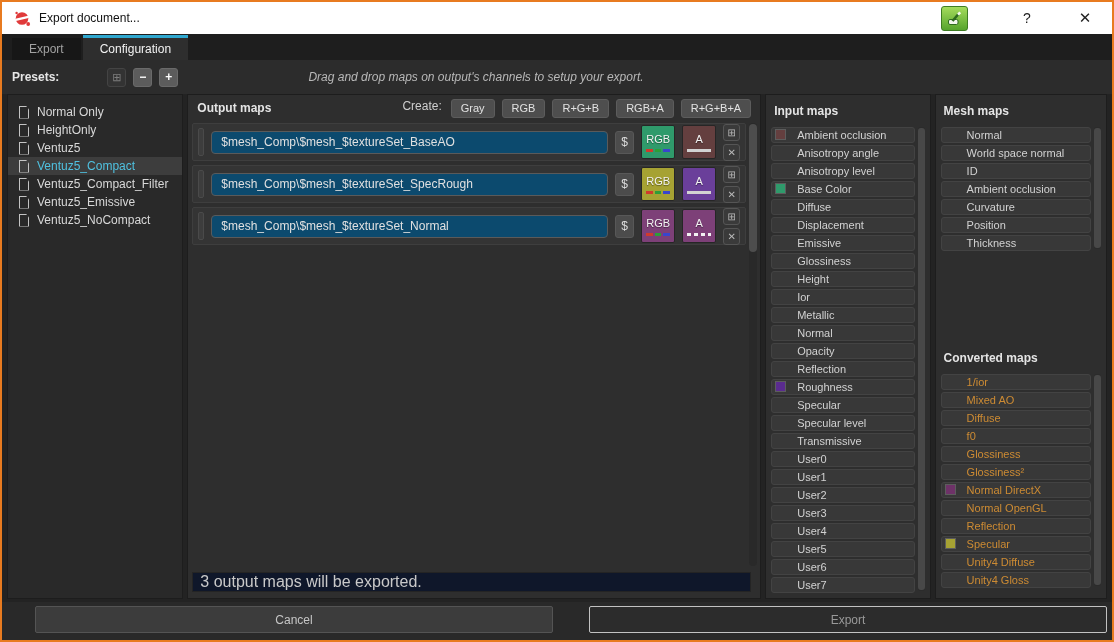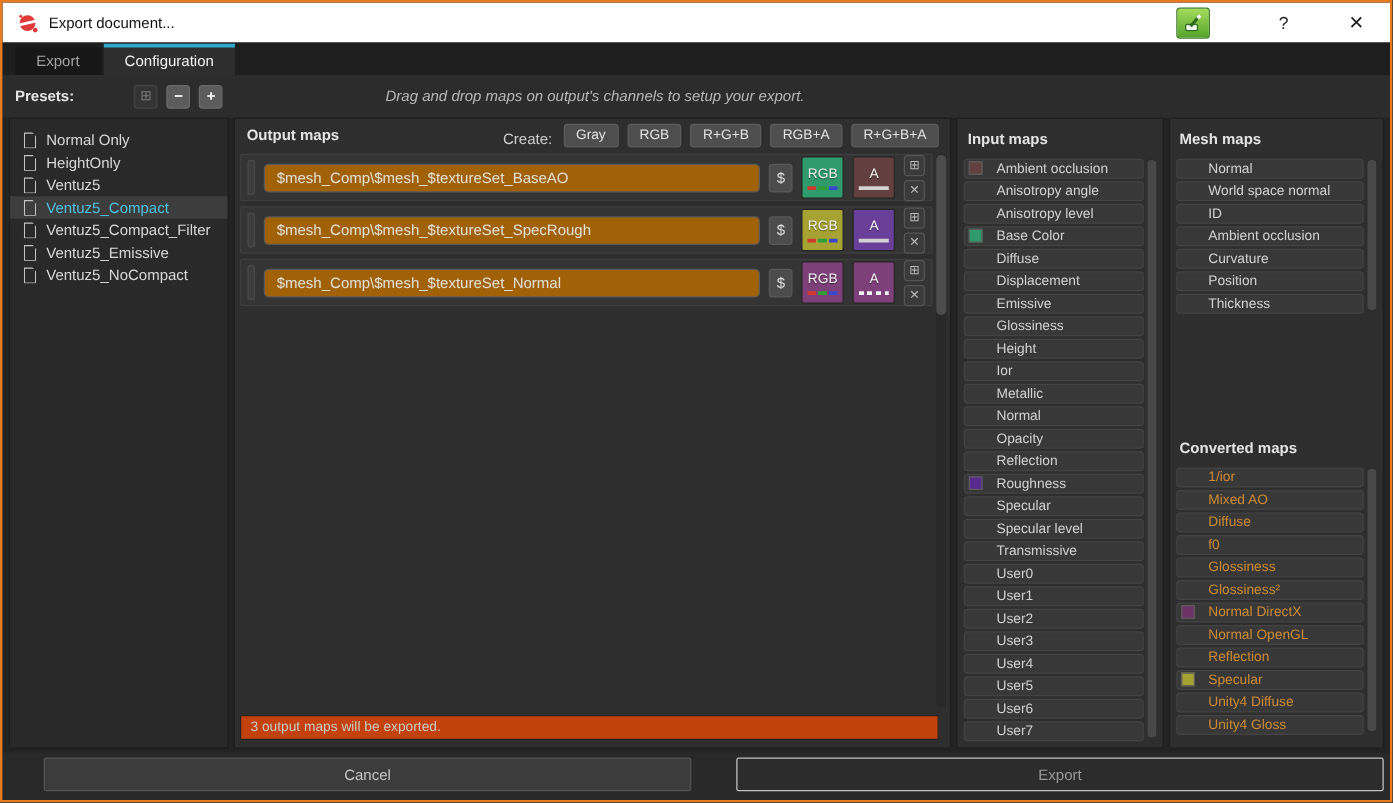--- a/index.html
+++ b/index.html
@@ -43,46 +43,46 @@
   .preset-item { height:18px; display:flex; align-items:center; padding-left:11px; font-size:12px;
                  color:#d8d8d8; cursor:pointer; }
   .preset-item.selected { background:#3d3d3d; color:#4fc1e0; }
   .page-icon { width:10px; height:13px; margin-right:8px; border:1.5px solid #c4c4c4; flex:none;
                clip-path:polygon(0 0, 68% 0, 100% 30%, 100% 100%, 0 100%); }
 
   
   .output-panel { width:576px; display:flex; flex-direction:column; position:relative; }
   .output-header { height:26px; display:flex; align-items:center; padding:0 9px; flex:none; }
   .panel-title { font-size:12px; font-weight:bold; color:#e4e4e4; }
-  .create-group { margin-left:auto; display:flex; align-items:flex-end; gap:7px; }
+  .create-group { margin-left:auto; display:flex; align-items:flex-start; gap:7px; }
   .create-label { font-size:12px; color:#cfcfcf; margin-right:2px; }
   .create-btn { height:19px; padding:0 9px; background:#4e4e4e; border:1px solid #5c5c5c; border-radius:3px;
                 color:#e2e2e2; font-size:11px; line-height:17px; cursor:pointer; }
   .rows { flex:1; padding:2px 14px 0 2px; overflow:hidden; }
   .out-row { height:38px; margin:0 0 4px 2px; background:#343434; border:1px solid #3e3e3e; border-radius:2px;
              display:flex; align-items:center; padding:0 5px; gap:7px; }
   .drag-handle { width:6px; height:28px; background:#3d3d3d; border:1px solid #4a4a4a; border-radius:2px; cursor:grab; }
-  .path-input { flex:1; height:23px; background:#a16207; border:1px solid #5a5a5a; border-radius:4px;
+  .path-input { flex:1; height:23px; background:#0c4a6e; border:1px solid #5a5a5a; border-radius:4px;
                 color:#e0e0e0; font-size:12px; padding:0 9px; font-family:"Liberation Sans", sans-serif; outline:none; }
   .dollar-btn { width:19px; height:23px; background:#4c4c4c; border:1px solid #585858; border-radius:3px;
                 color:#ddd; font-size:12px; display:flex; align-items:center; justify-content:center; cursor:pointer; }
   .swatch { width:34px; height:34px; border-radius:2px; border:1px solid #262626; flex:none;
             display:flex; flex-direction:column; align-items:center; justify-content:center; gap:4px; cursor:pointer; }
   .swatch-label { font-size:11px; color:#f2f2f2; text-shadow:0 1px 1px rgba(0,0,0,.45); }
   .underline { width:24px; height:3px; }
   .u-rgb { background:linear-gradient(to right,#cf3a2c 0 29%,rgba(0,0,0,0) 29% 36%,#2d9e38 36% 64%,rgba(0,0,0,0) 64% 71%,#3946cd 71% 100%); }
   .u-solid { background:#d2d2d2; }
   .u-dashed { background:repeating-linear-gradient(to right,#f2f2f2 0 4px,rgba(0,0,0,0) 4px 7px); }
   .row-btns { margin-left:auto; display:flex; flex-direction:column; gap:3px; }
   .mini-btn { width:17px; height:17px; background:#3a3a3a; border:1px solid #555; border-radius:3px;
               color:#b9b9b9; font-size:10px; line-height:15px; text-align:center; cursor:pointer; }
   .out-scrollbar { position:absolute; right:3px; top:28px; bottom:32px; width:8px; background:#292929; border-radius:4px; }
   .out-scrollbar .thumb { position:absolute; top:1px; left:0; width:8px; height:128px; background:#4d4d4d; border-radius:4px; }
-  .status-box { height:20px; margin:2px 9px 6px 4px; background:#c2410c; border:1px solid #242424;
-                color:#c9c9c9; font-size:11px; display:flex; align-items:center; padding:0 7px; flex:none; }
+  .status-box { height:20px; margin:2px 9px 6px 4px; background:#0f172a; border:1px solid #242424;
+                color:#c9c9c9; font-size:16px; display:flex; align-items:center; padding:0 7px; flex:none; }
 
   
   .input-panel { width:166px; padding:4px 5px; }
   .mesh-panel { width:173px; padding:4px 5px; }
   .map-title { font-size:12px; font-weight:bold; color:#e4e4e4; margin:5px 3px 9px 3px; }
   .map-list { position:relative; padding-right:10px; }
   .map-item { position:relative; height:16px; line-height:14px; margin-bottom:2px; background:#383838;
               border:1px solid #434343; border-radius:3px; font-size:11px; color:#d2d2d2;
               padding-left:25px; cursor:pointer; }
   .map-swatch { position:absolute; left:3px; top:1px; width:11px; height:11px; border:1px solid #5d5d5d; display:none; }

